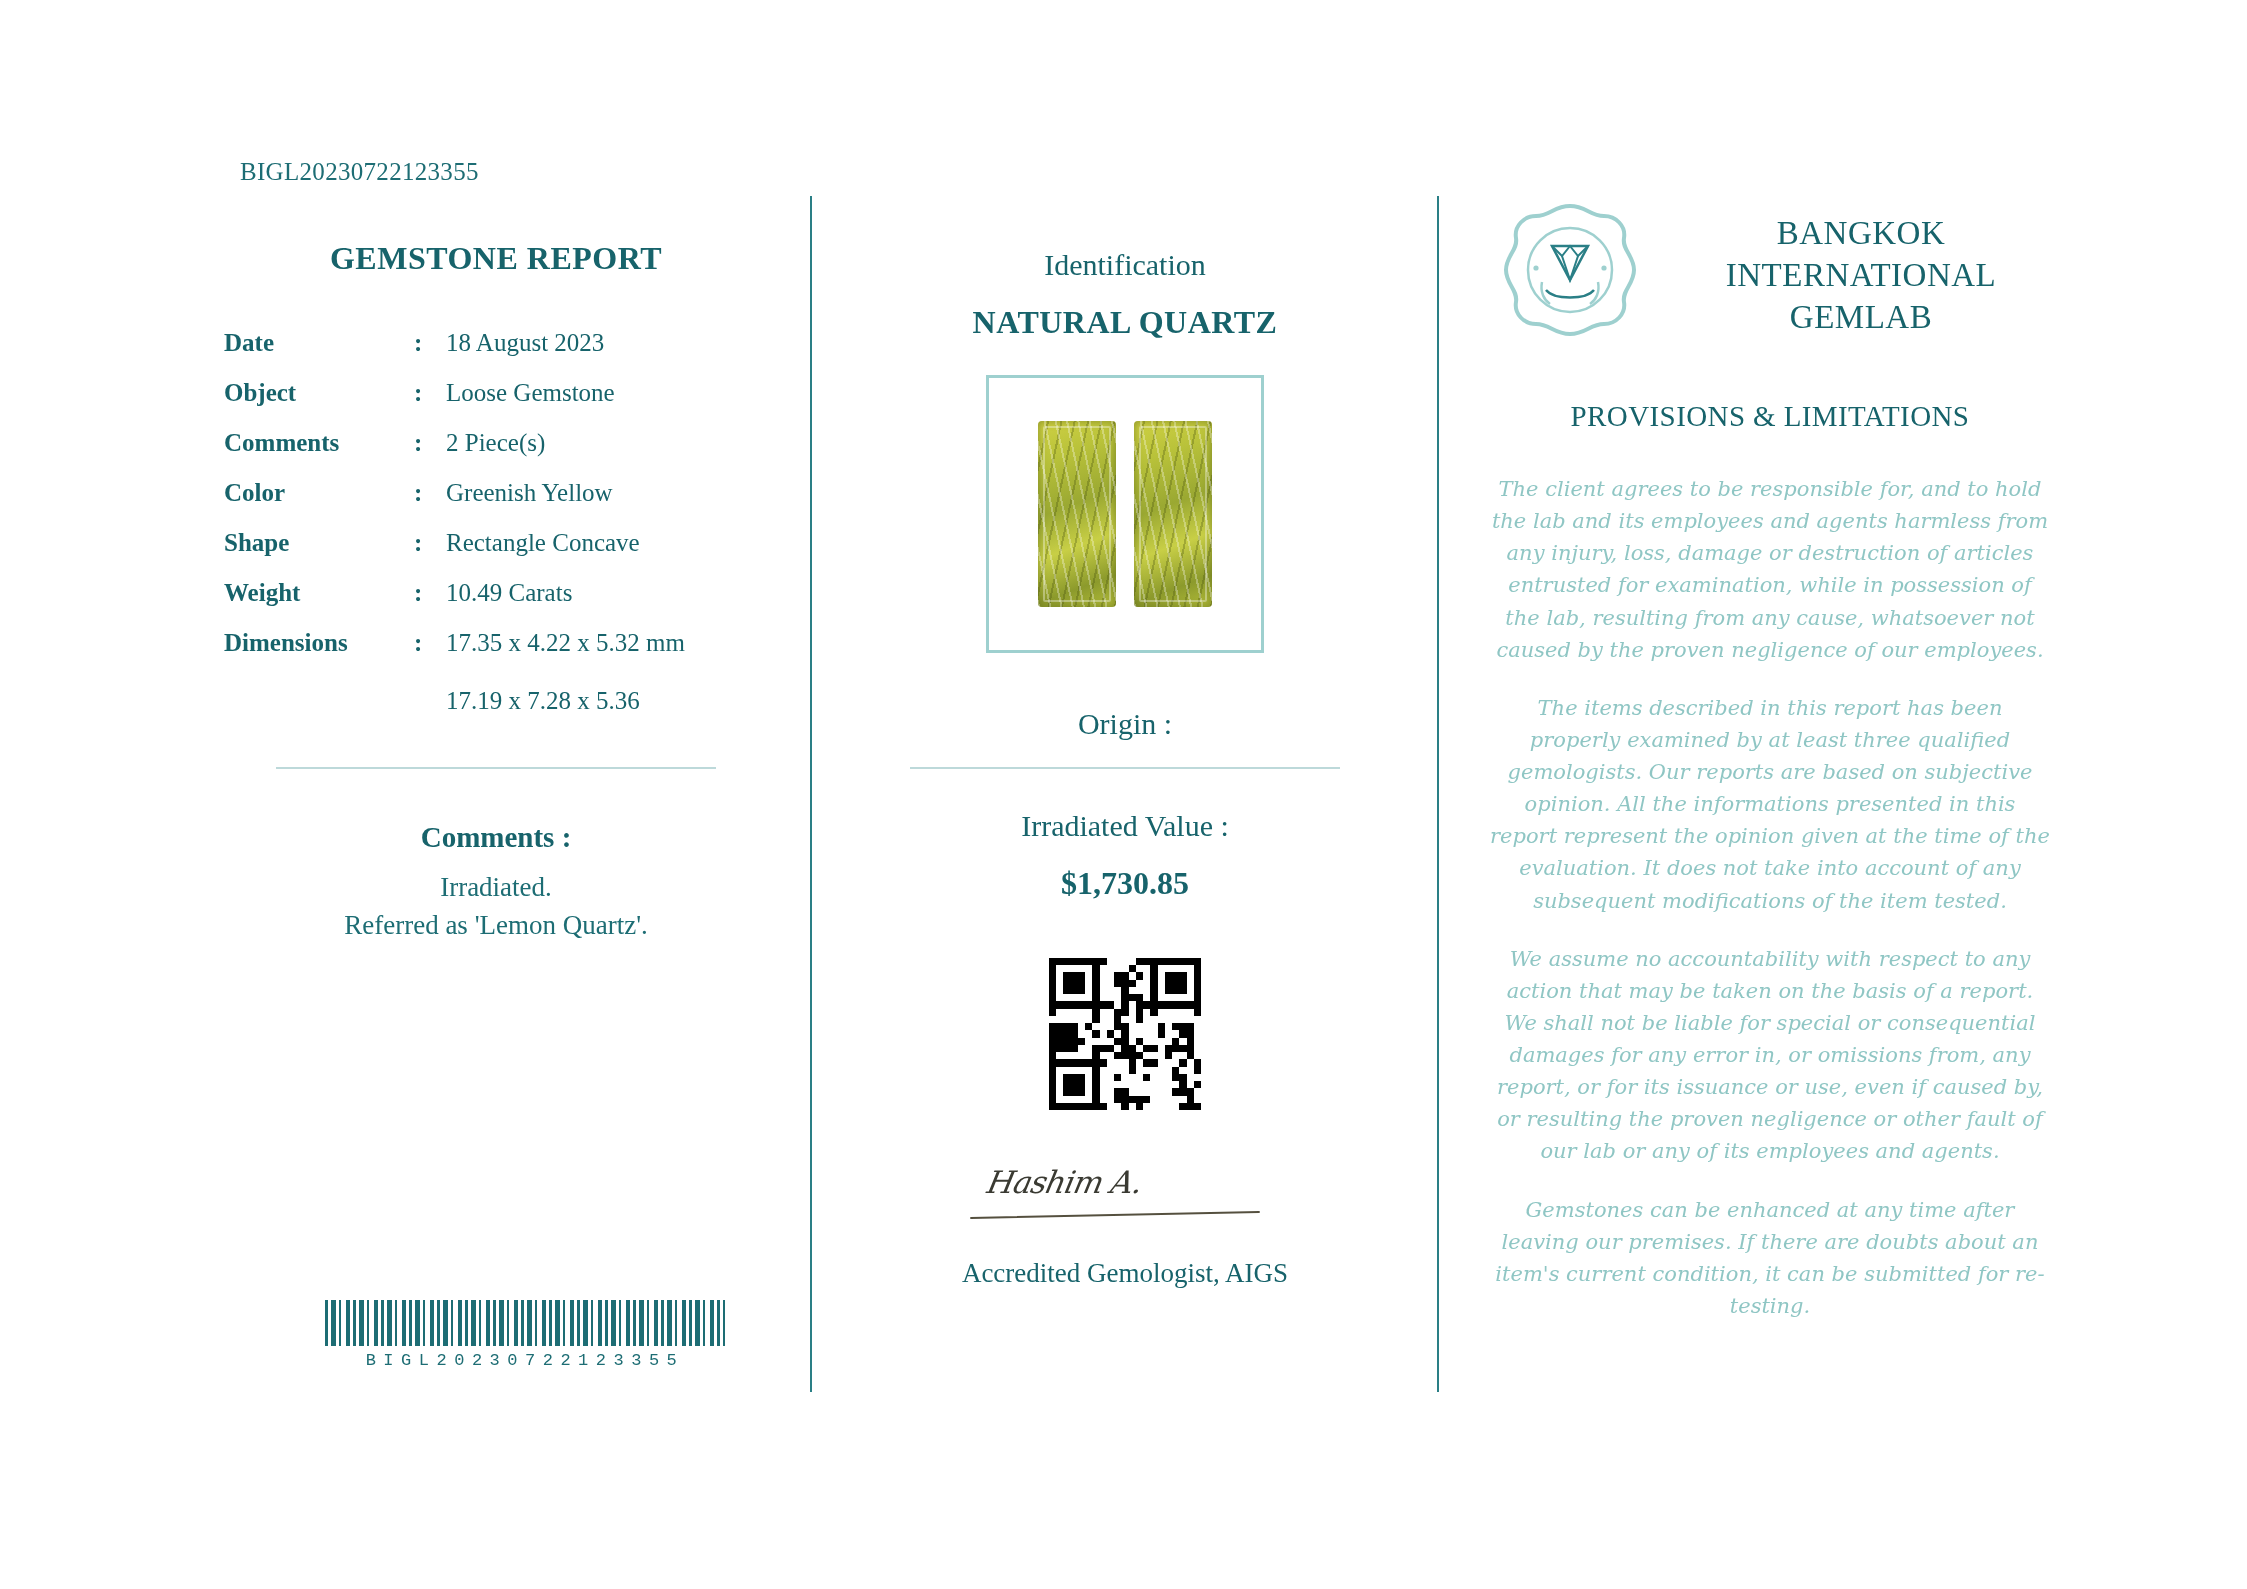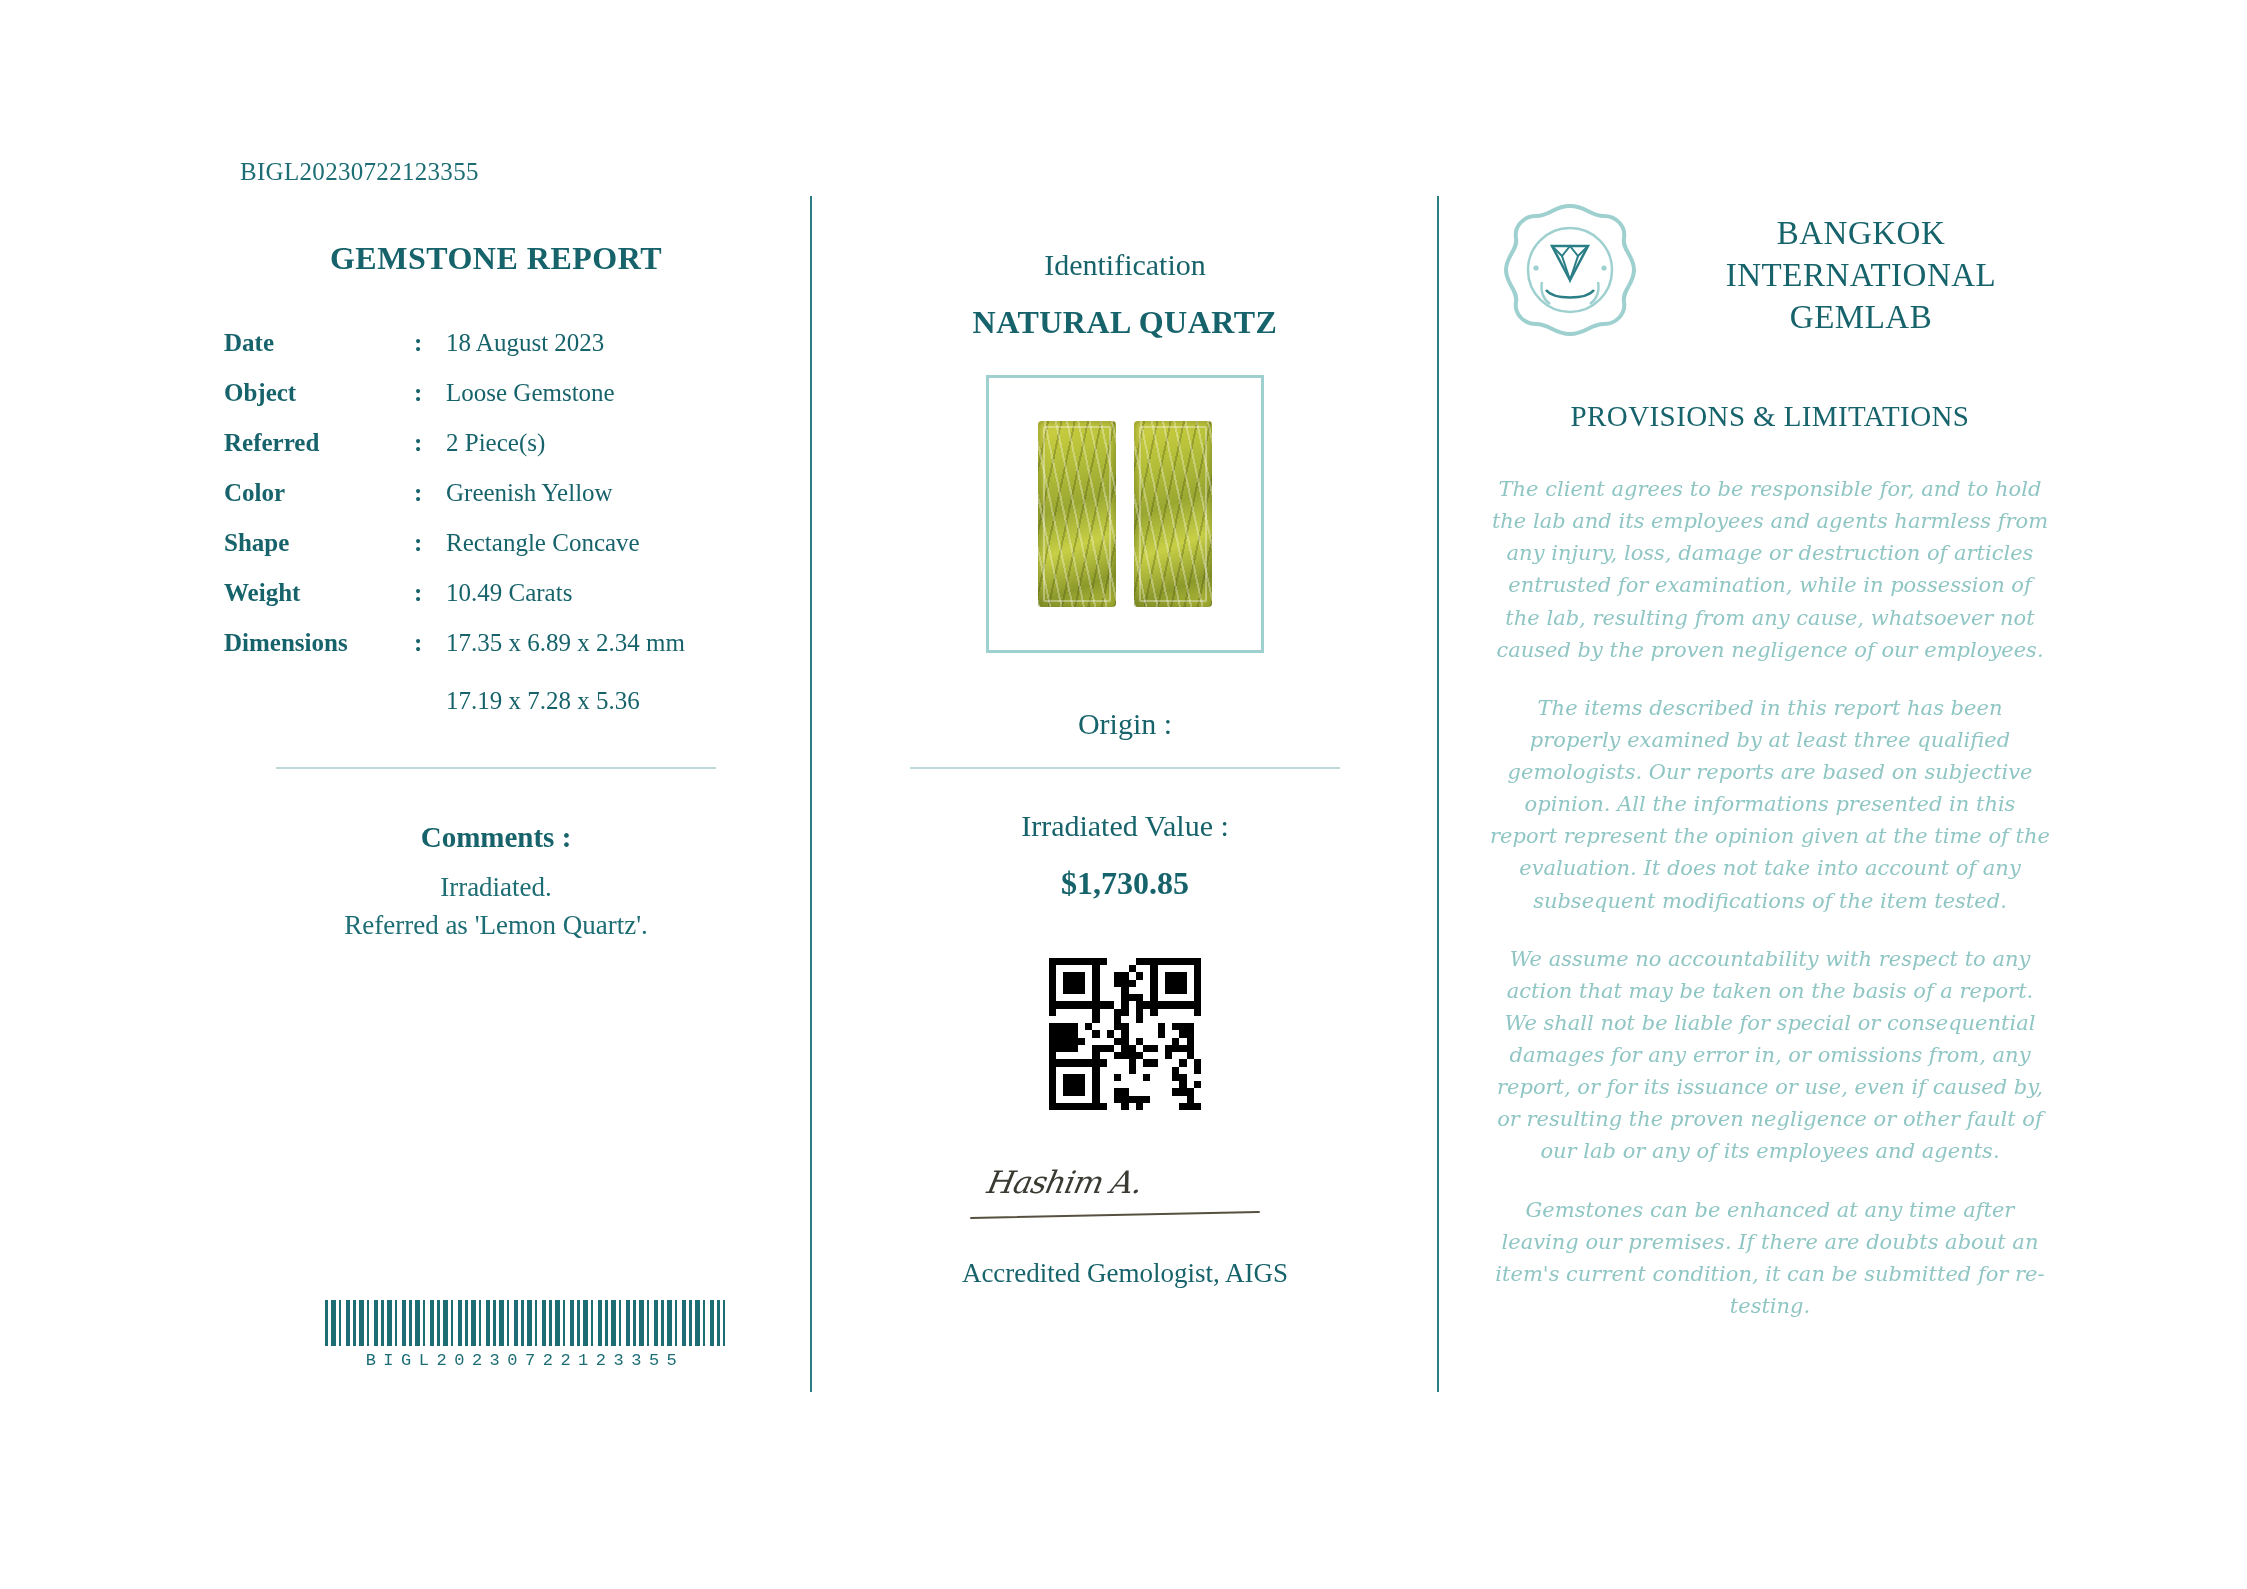--- a/index.html
+++ b/index.html
@@ -295,21 +295,21 @@
           <td class="k">Date</td>
           <td class="c">:</td>
           <td class="v">18 August 2023</td>
         </tr>
         <tr>
           <td class="k">Object</td>
           <td class="c">:</td>
           <td class="v">Loose Gemstone</td>
         </tr>
         <tr>
-          <td class="k">Referred</td>
+          <td class="k">Comments</td>
           <td class="c">:</td>
           <td class="v">2 Piece(s)</td>
         </tr>
         <tr>
           <td class="k">Color</td>
           <td class="c">:</td>
           <td class="v">Greenish Yellow</td>
         </tr>
         <tr>
           <td class="k">Shape</td>
@@ -317,21 +317,21 @@
           <td class="v">Rectangle Concave</td>
         </tr>
         <tr>
           <td class="k">Weight</td>
           <td class="c">:</td>
           <td class="v">10.49 Carats</td>
         </tr>
         <tr>
           <td class="k">Dimensions</td>
           <td class="c">:</td>
-          <td class="v">17.35 x 6.89 x 2.34 mm</td>
+          <td class="v">17.35 x 4.22 x 5.32 mm</td>
         </tr>
         <tr>
           <td class="k"></td>
           <td class="c"></td>
           <td class="v dim2">17.19 x 7.28 x 5.36</td>
         </tr>
       </tbody>
     </table>
 
     <div class="rule"></div>

